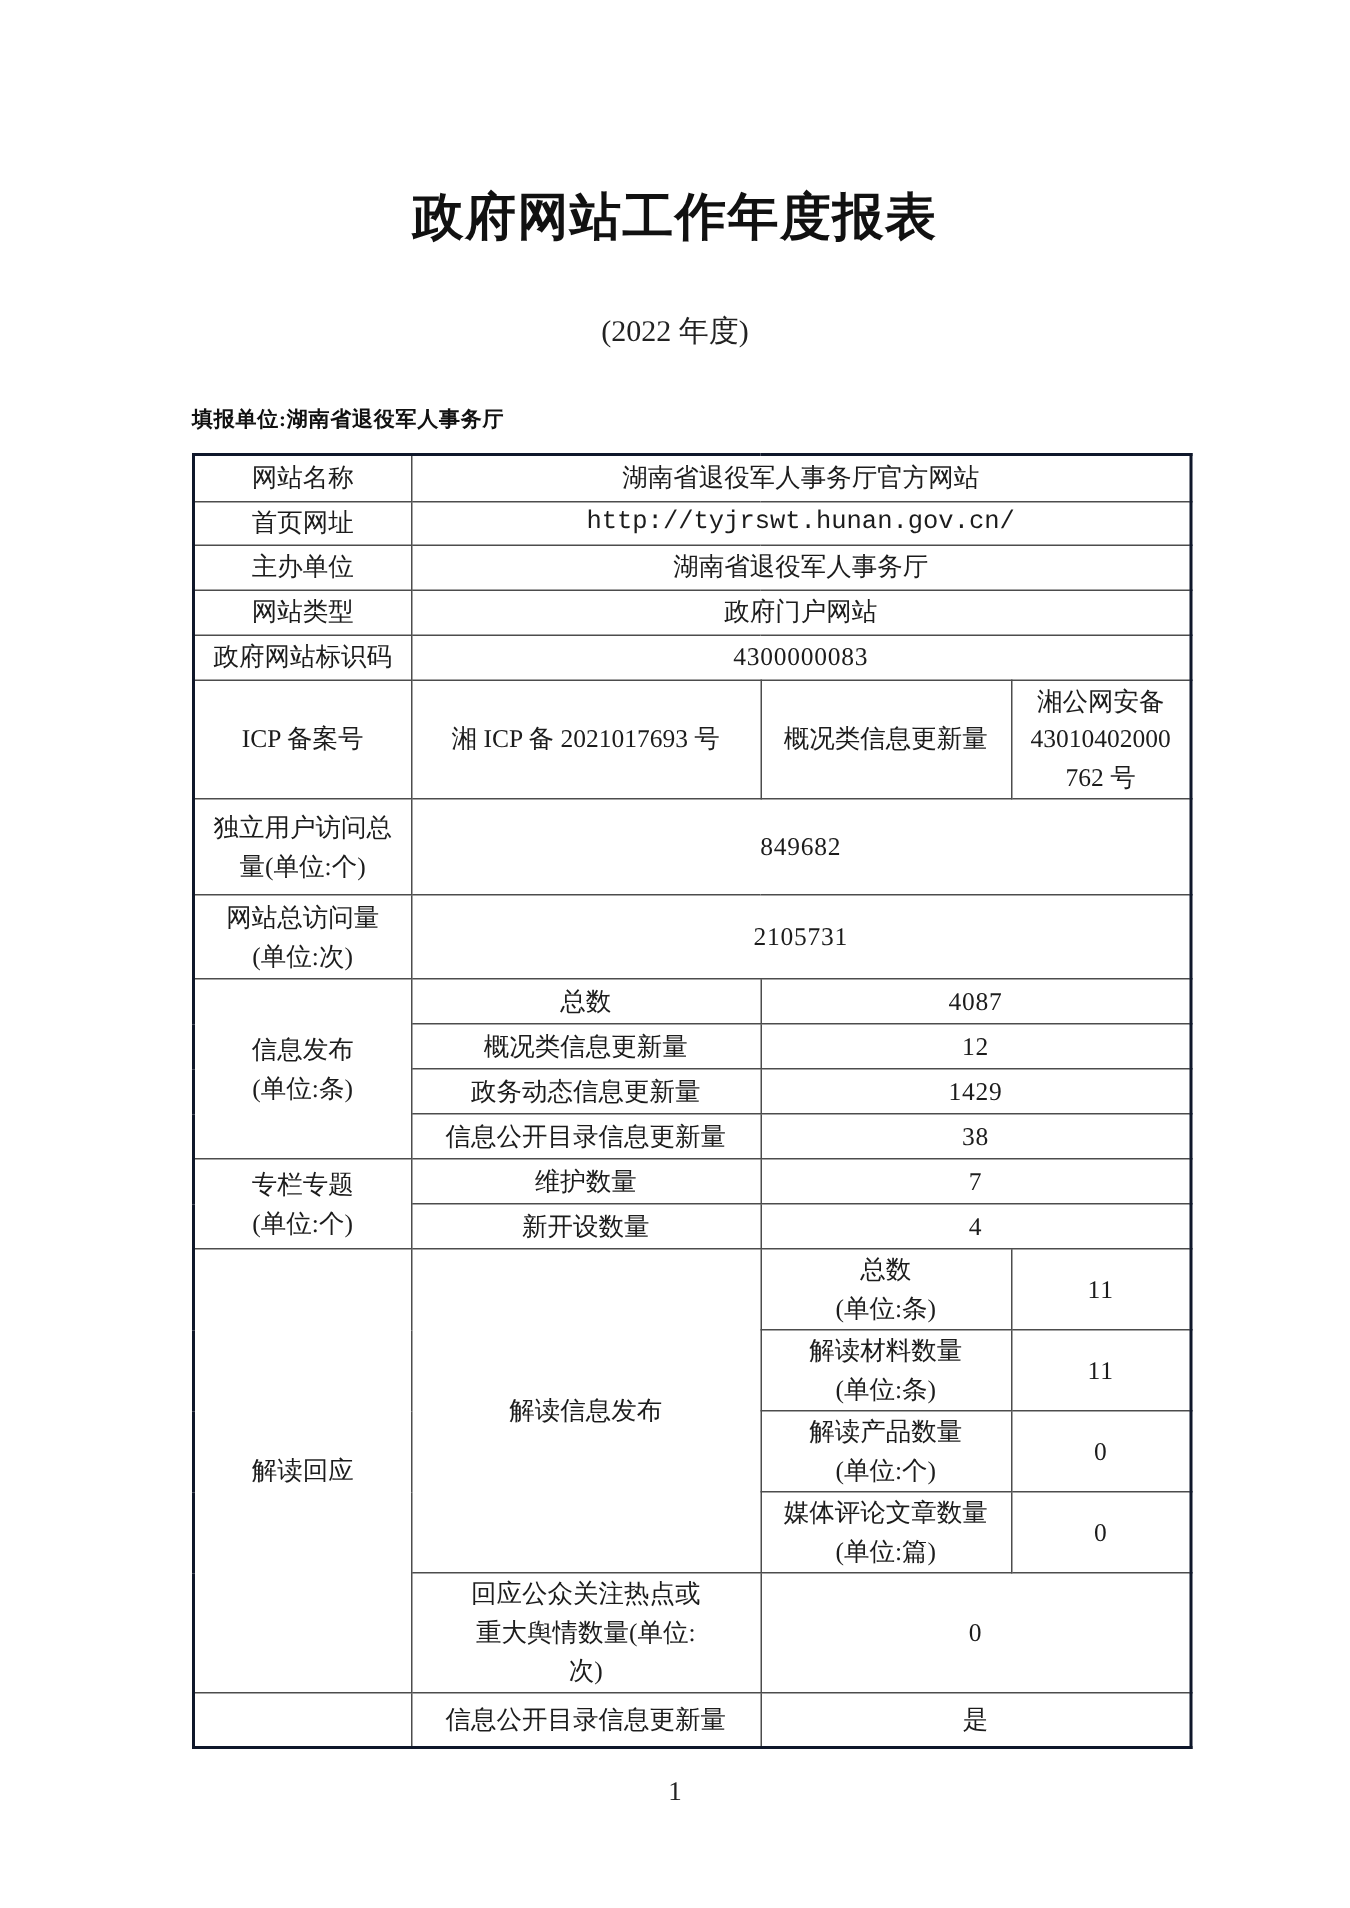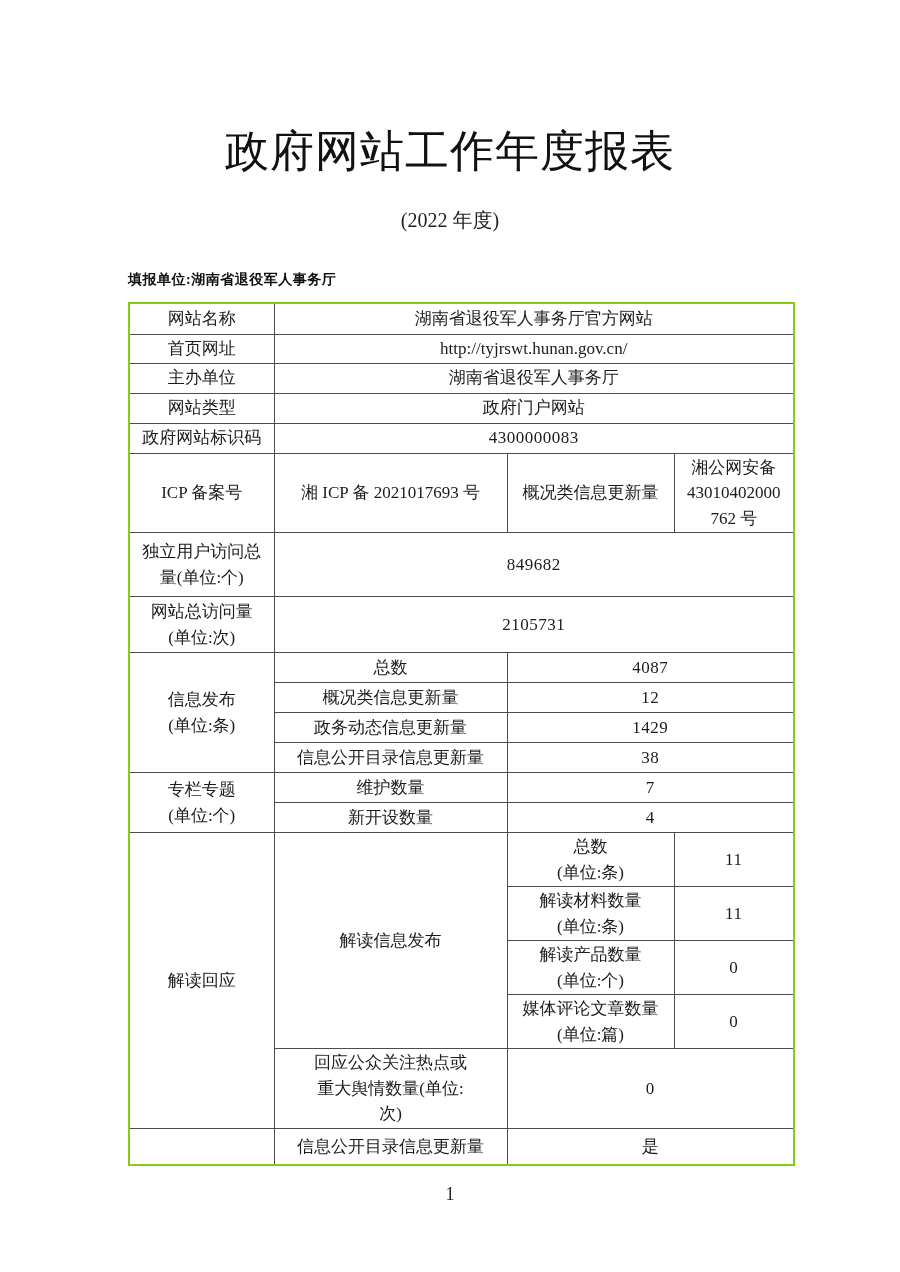--- a/index.html
+++ b/index.html
@@ -11,22 +11,22 @@
     font-family: "Liberation Serif", serif;
     color: #1c1c1c;
     overflow: hidden;
   }
   .doc-title {
     position: absolute;
     top: 122px; left: 0;
     width: 100%;
     text-align: center;
     font-family: "Liberation Sans", sans-serif;
-    font-weight: 400;
-    font-size: 44px;
+    font-weight: 700;
+    font-size: 34px;
     letter-spacing: 1px;
     color: #111111;
   }
   .doc-subtitle {
     position: absolute;
     top: 207px; left: 0;
     width: 100%;
     text-align: center;
     font-size: 20px;
     color: #222222;
@@ -38,35 +38,35 @@
     font-weight: 700;
     color: #111111;
     letter-spacing: 0.5px;
   }
   table.report {
     position: absolute;
     top: 302px; left: 128px;
     width: 665px;
     border-collapse: collapse;
     table-layout: fixed;
-    border: 2px solid #84cc16;
+    border: 2px solid #0f172a;
   }
   table.report td {
     border: 1px solid #4c4c4c;
     text-align: center;
     vertical-align: middle;
     font-size: 17px;
     line-height: 1.5;
     padding: 1px 4px;
     white-space: pre-line;
     overflow: hidden;
     color: #1c1c1c;
   }
   td.url-cell {
-    font-family: Liberation Serif, serif;
+    font-family: Liberation Mono, monospace;
     font-size: 16px;
     letter-spacing: 0px;
   }
   td.num-cell { letter-spacing: 0.5px; }
   .page-num {
     position: absolute;
     top: 1184px; left: 0;
     width: 100%;
     text-align: center;
     font-size: 18px;

